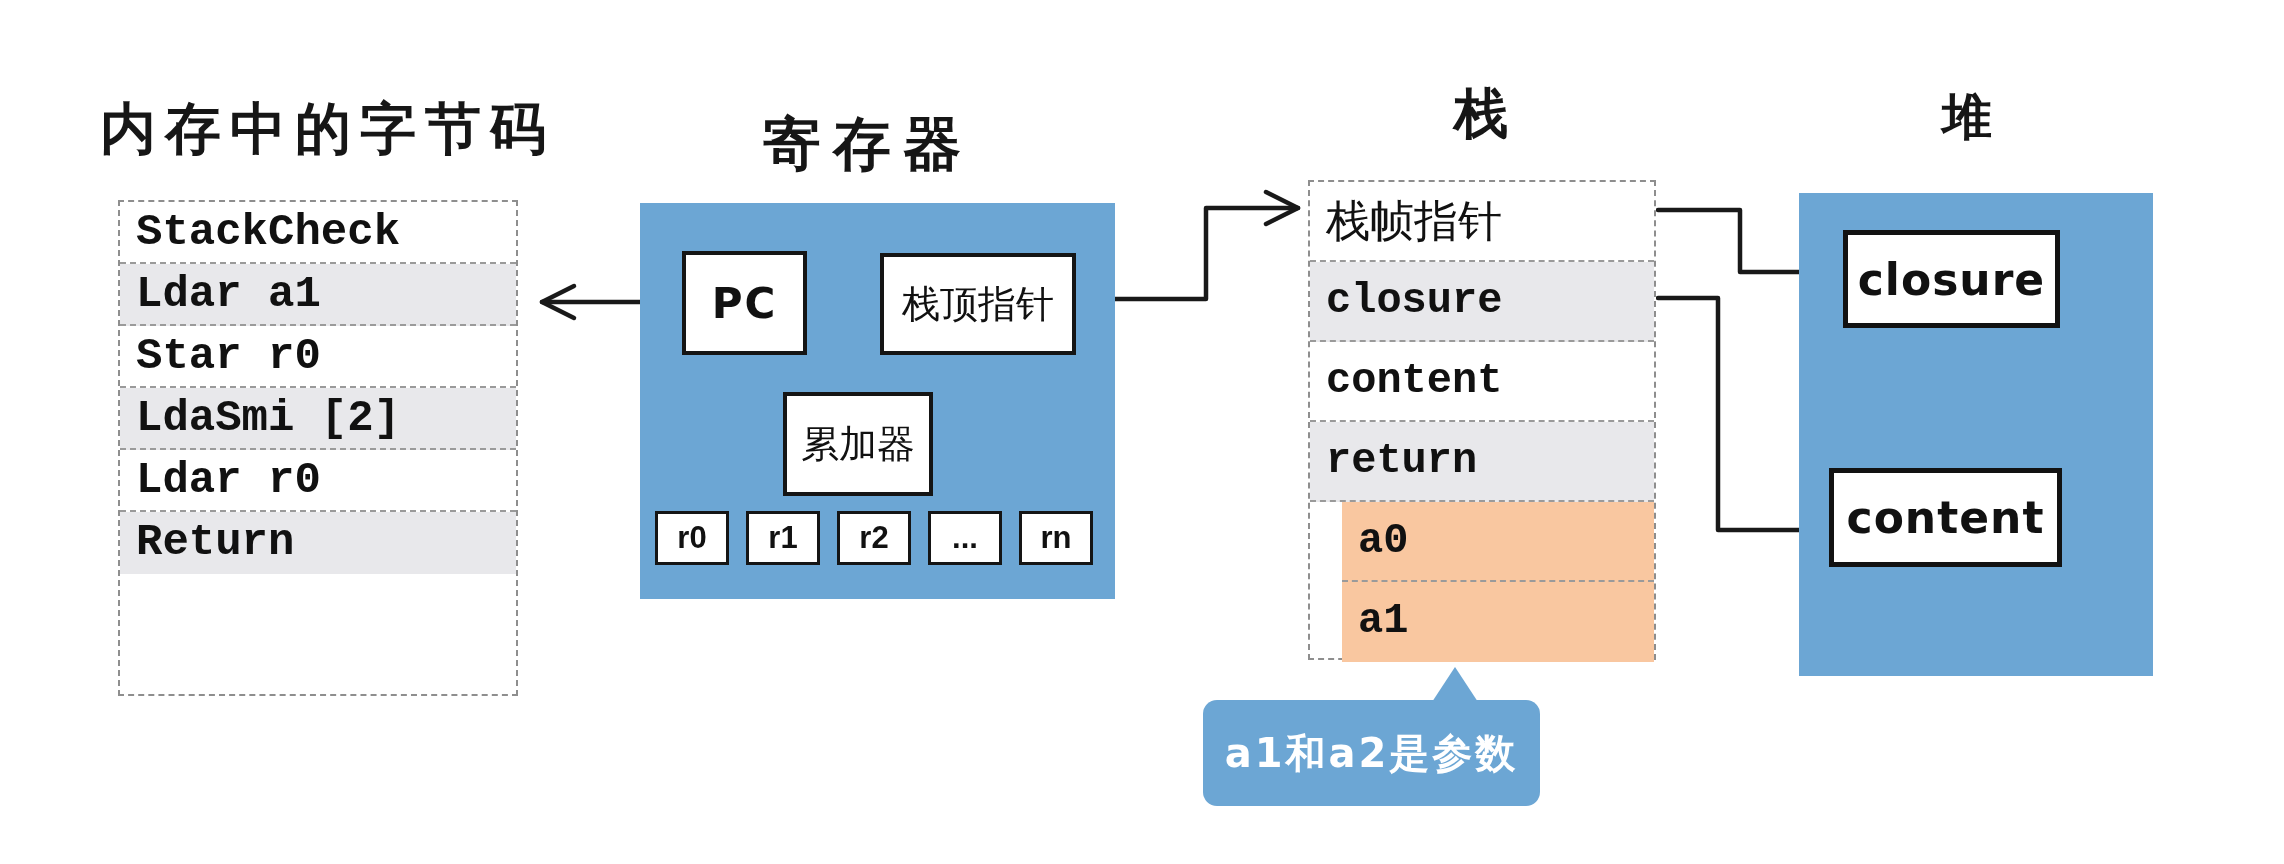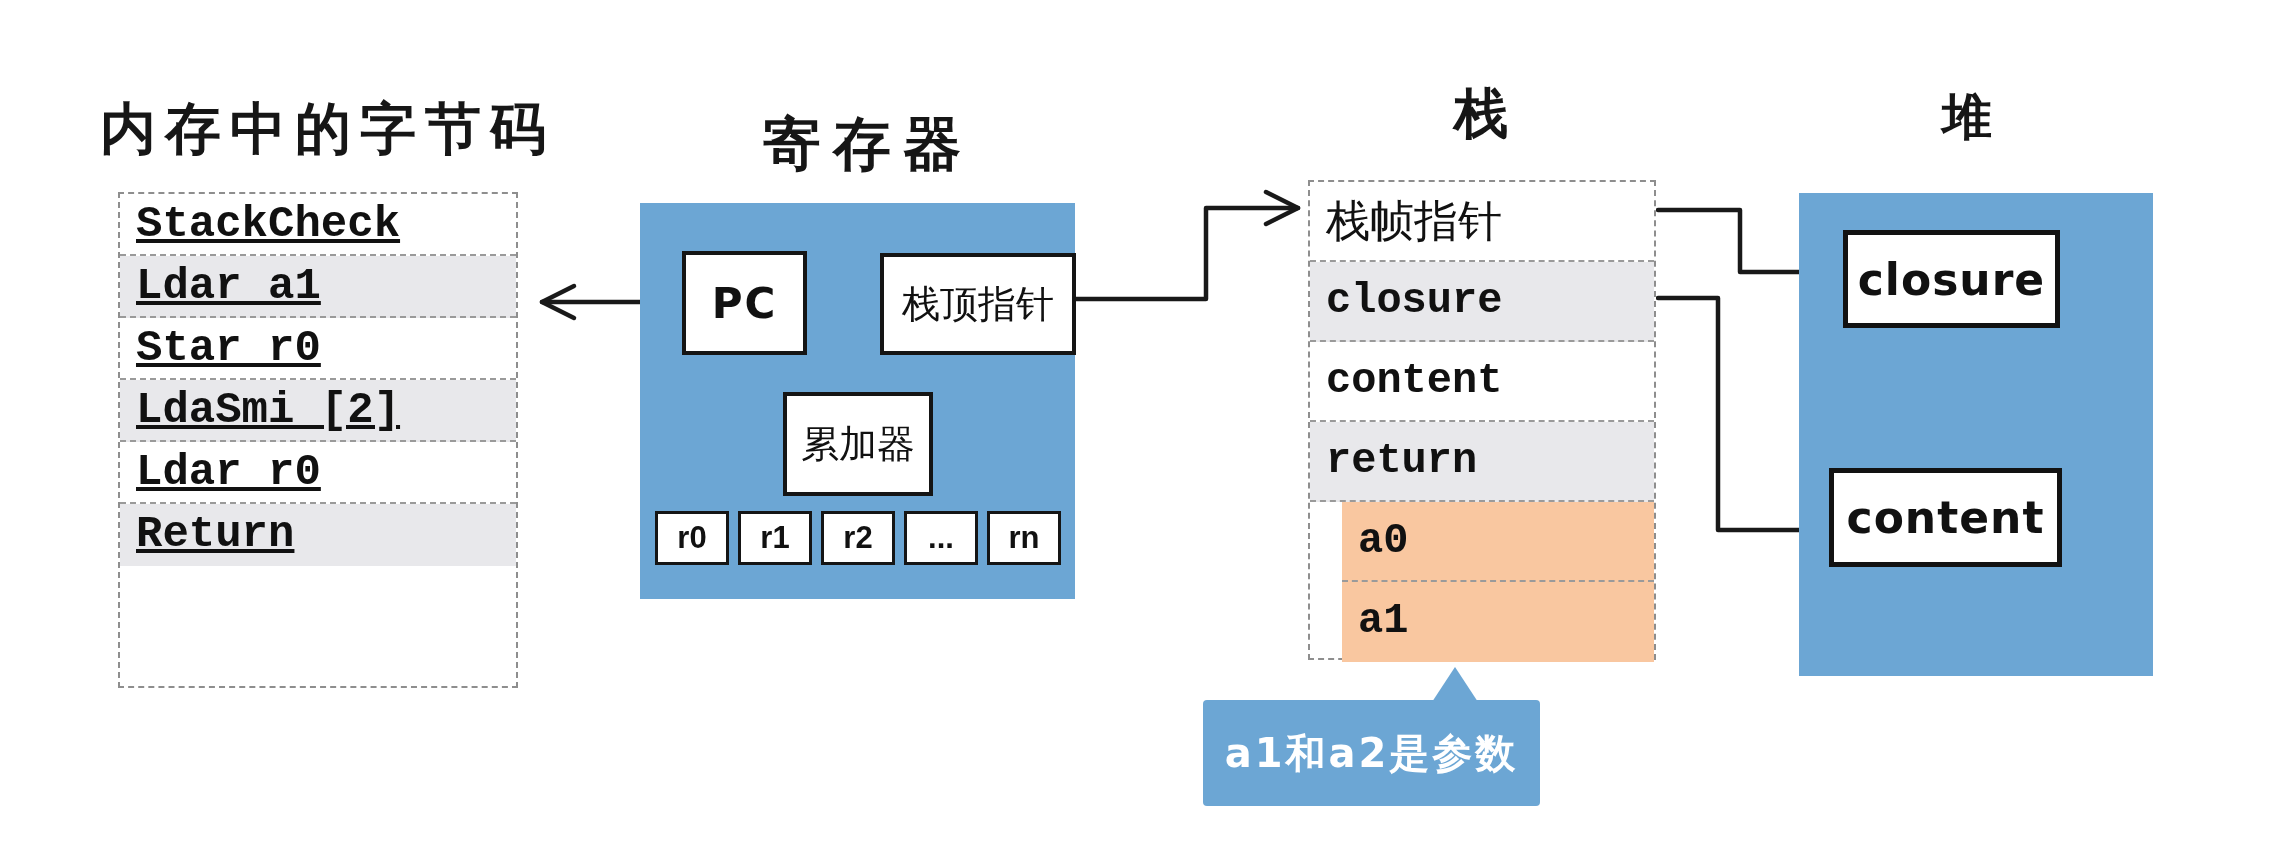--- a/index.html
+++ b/index.html
@@ -5,63 +5,63 @@
   html,body{margin:0;padding:0;background:#fff;}
   .canvas{position:relative;width:2284px;height:864px;background:#ffffff;overflow:hidden;
           font-family:"DejaVu Sans",sans-serif;color:#111;}
   
   .title{position:absolute;font-weight:700;color:#161616;white-space:nowrap;}
   .t-bytecode{left:100px;top:92px;font-size:56px;letter-spacing:9px;}
   .t-registers{left:763px;top:106px;font-size:58px;letter-spacing:12px;}
   .t-stack{left:1454px;top:78px;font-size:54px;}
   .t-heap{left:1942px;top:84px;font-size:50px;}
   
-  .bytecode-list{position:absolute;left:118px;top:192px;width:400px;height:496px;
-                 border:2px dashed #8e8e8e;box-sizing:border-box;background:#fff;text-decoration:underline;}
+  .bytecode-list{position:absolute;left:118px;top:200px;width:400px;height:496px;
+                 border:2px dashed #8e8e8e;box-sizing:border-box;background:#fff;}
   .bc-row{height:62px;line-height:60px;padding-left:16px;box-sizing:border-box;
           border-bottom:2px dashed #9a9a9a;font-family:"Liberation Mono","DejaVu Sans Mono",monospace;
           font-weight:700;font-size:44px;white-space:pre;}
   .bc-row:last-child{border-bottom:none;}
   .bc-row:nth-child(even){background:#E8E8EB;}
   
   .stack-list{position:absolute;left:1308px;top:180px;width:348px;height:480px;
               border:2px dashed #8e8e8e;box-sizing:border-box;background:#fff;}
   .st-row{height:80px;line-height:78px;padding-left:16px;box-sizing:border-box;
           border-bottom:2px dashed #9a9a9a;
           font-family:"Liberation Mono","DejaVu Sans Mono",monospace;font-weight:700;font-size:42px;}
   .st-row:last-child{border-bottom:none;}
   .st-row.cjk{font-family:"DejaVu Sans",sans-serif;font-weight:500;font-size:44px;}
   .st-row.gray{background:#E8E8EB;}
   .st-row.orange{background:#F9C7A0;margin-left:32px;}
   
-  .register-box{position:absolute;left:640px;top:203px;width:435px;height:396px;background:#6CA6D4;}
+  .register-box{position:absolute;left:640px;top:203px;width:435px;height:396px;background:#6CA6D4;padding-left:40px;}
   .wbox{position:absolute;background:#fff;border:4px solid #151515;display:flex;
         align-items:center;justify-content:center;box-sizing:border-box;}
   .pc-box{left:42px;top:48px;width:125px;height:104px;font-size:42px;font-weight:700;letter-spacing:2px;}
   .stacktop-box{left:220px;top:50px;width:196px;height:102px;
                 font-family:"DejaVu Serif",serif;font-size:38px;margin-left:20px;}
   .acc-box{left:143px;top:189px;width:150px;height:104px;
            font-family:"DejaVu Serif",serif;font-size:38px;}
-  .reg-cells{position:absolute;left:15px;top:308px;display:flex;gap:9px;}
+  .reg-cells{position:absolute;left:15px;top:308px;display:flex;gap:17px;}
   .reg-cell{width:74px;height:54px;background:#fff;border:3px solid #151515;box-sizing:border-box;
             display:flex;align-items:center;justify-content:center;
             font-family:"Liberation Sans",sans-serif;font-weight:700;font-size:31px;}
   
   .heap-box{position:absolute;left:1799px;top:193px;width:354px;height:483px;background:#6CA6D4;}
   .heap-item{position:absolute;background:#fff;border:5px solid #121212;box-sizing:border-box;
              display:flex;align-items:center;justify-content:center;
              font-weight:700;font-size:44px;letter-spacing:1px;}
   .closure-box{left:44px;top:37px;width:217px;height:98px;}
   .content-box{left:30px;top:275px;width:233px;height:99px;}
   
   .callout-tri{position:absolute;left:1432px;top:667px;width:0;height:0;
                border-left:23px solid transparent;border-right:23px solid transparent;
                border-bottom:35px solid #6CA6D4;}
   .callout-rect{position:absolute;left:1203px;top:700px;width:337px;height:106px;background:#6CA6D4;
-                border-radius:4px;display:flex;align-items:center;justify-content:center;
+                border-radius:14px;display:flex;align-items:center;justify-content:center;
                 color:#fff;font-weight:700;font-size:40px;letter-spacing:3px;}
   
   .connectors{position:absolute;left:0;top:0;width:2284px;height:864px;pointer-events:none;}
   .connectors path{stroke:#191919;stroke-width:4.5;fill:none;stroke-linecap:round;stroke-linejoin:round;}
 </style>
 </head>
 <body>
 
 <div class="canvas">
 

